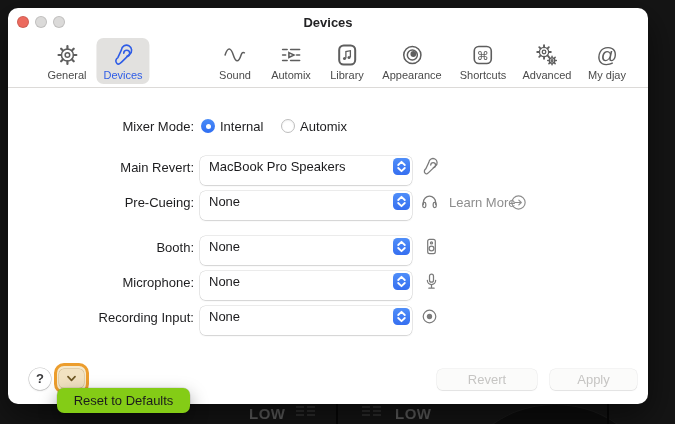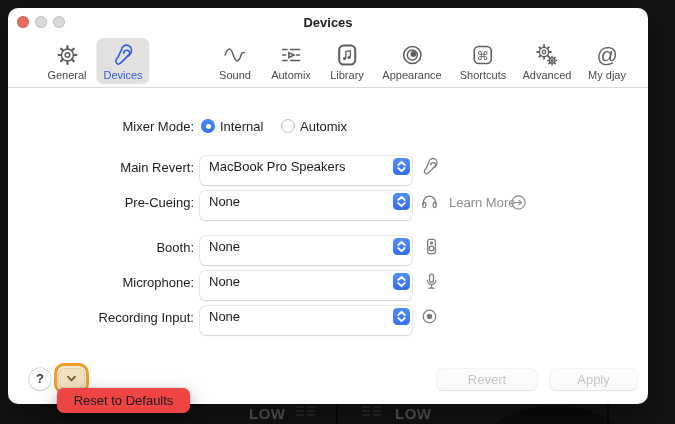--- a/index.html
+++ b/index.html
@@ -59,21 +59,21 @@
                 align-items:center;justify-content:center;}
   .chevron-inner{width:25px;height:19px;border-radius:5px;background:#F2E2C1;
                  box-shadow:0 0 0 .5px #CBB487;display:flex;align-items:center;justify-content:center;}
   .btn{position:absolute;top:361px;height:21px;background:#FBFBFA;border-radius:5.5px;
        box-shadow:0 0 0 .5px rgba(0,0,0,.09),0 1px 1px rgba(0,0,0,.07);
        font-size:13px;color:#C6C5C3;text-align:center;line-height:21px;}
   .btn.revert{left:429px;width:100px;}
   .btn.apply{left:542px;width:87px;}
 
   
-  .menu{position:absolute;left:57px;top:388px;width:133px;height:25px;background:#ef4444;
+  .menu{position:absolute;left:57px;top:388px;width:133px;height:25px;background:#84cc16;
         border-radius:7px;box-shadow:0 0 0 .5px rgba(0,0,0,.14),0 7px 18px rgba(0,0,0,.38);
         font-size:13px;color:#1b1b1d;line-height:25px;text-align:center;z-index:6;}
 </style>
 </head>
 <body>
 
 <div class="stage">
 
   <div class="jog"></div>
   <div class="vline" style="left:336px"></div>

